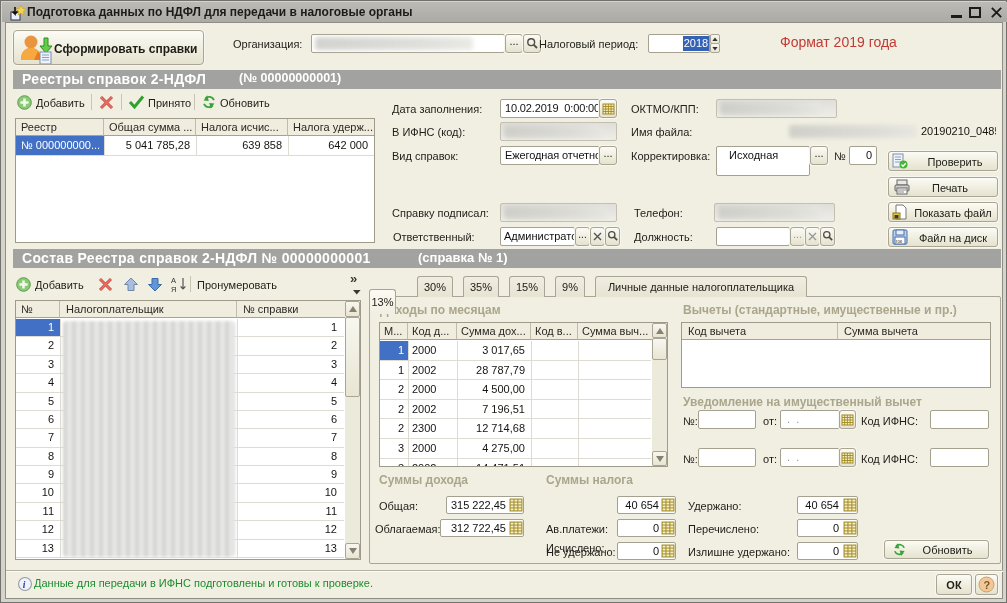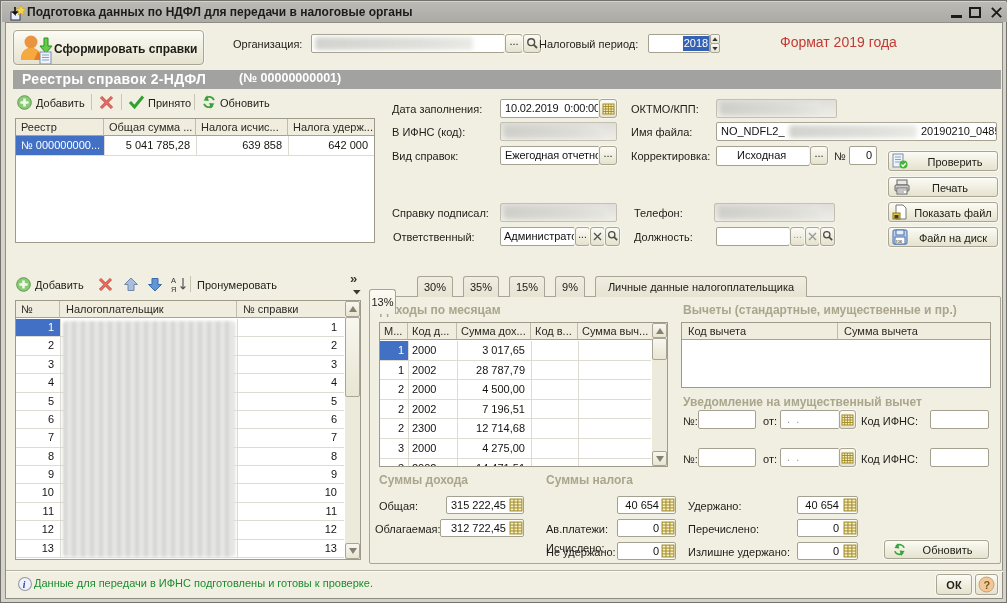--- a/index.html
+++ b/index.html
@@ -129,29 +129,28 @@
       <path d="M1 4.5h11M3.7 2v10M6.4 2v10M9.1 2v10M1 7h11M1 9.5h11" stroke="#a08a20" stroke-width=".9"></path>
     </svg>
   <div class="lbl" style="left:630px;top:102px;">ОКТМО/КПП:</div>
   <div class="inp dis" style="left:715px;top:98px;width:121px;height:19px;border-color:#c2beb0;"></div>
   <div class="blur2" style="left:719px;top:101px;width:100px;height:13px;"></div>
 
   <div class="lbl" style="left:391px;top:125px;">В ИФНС (код):</div>
   <div class="inp dis" style="left:499px;top:121px;width:117px;height:19px;border-color:#c2beb0;"></div>
   <div class="blur2" style="left:503px;top:124px;width:98px;height:13px;"></div>
   <div class="lbl" style="left:630px;top:125px;">Имя файла:</div>
-  <div class="inp" style="left:715px;top:121px;width:281px;height:19px;line-height:17px;padding-left:4px;">NO_NDFL2_</div>
   <div class="blur2" style="left:788px;top:124px;width:128px;height:13px;"></div>
   <div class="cell" style="left:920px;top:122px;width:75px;height:17px;line-height:17px;">20190210_0485</div>
 
   <div class="lbl" style="left:391px;top:149px;">Вид справок:</div>
   <div class="inp" style="left:499px;top:145px;width:100px;height:19px;line-height:17px;padding-left:4px;letter-spacing:-.1px;">Ежегодная отчетност</div>
   <div class="btn" style="left:598px;top:145px;width:18px;height:19px;line-height:13px;">...</div>
   <div class="lbl" style="left:630px;top:149px;">Корректировка:</div>
-  <div class="inp" style="left:715px;top:145px;width:94px;height:20px;line-height:17px;padding-left:20px;">Исходная</div>
+  <div class="inp" style="left:715px;top:145px;width:94px;height:30px;line-height:17px;padding-left:12px;">Исходная</div>
   <div class="btn" style="left:809px;top:145px;width:18px;height:19px;line-height:13px;">...</div>
   <div class="lbl" style="left:833px;top:149px;">№</div>
   <div class="inp" style="left:848px;top:145px;width:28px;height:19px;line-height:17px;text-align:right;padding-right:4px;">0</div>
 
   <div class="btn" style="left:887px;top:150px;width:110px;height:20px;line-height:20px;padding-left:24px;">Проверить</div>
   <svg style="left:891px;top:152px" width="16" height="16" viewBox="0 0 16 16">
       <rect x="1" y="1" width="10" height="13" fill="#eef3fa" stroke="#7d8db0"></rect>
       <path d="M3 4h6M3 6.5h6M3 9h6" stroke="#8aa0c8"></path>
       <circle cx="11.5" cy="11.5" r="4" fill="#45b535"></circle>
       <path d="M9.5 11.5l1.5 1.7 2.8-3" stroke="#fff" stroke-width="1.3" fill="none"></path>
@@ -202,20 +201,24 @@
   <div class="btn" style="left:804px;top:226px;width:15px;height:19px;"></div>
   <svg style="left:807px;top:231px" width="9" height="9" viewBox="0 0 9 9">
       <path d="M1 1l7 7M8 1L1 8" stroke="#999" stroke-width="1.4"></path>
     </svg>
   <div class="btn" style="left:819px;top:226px;width:15px;height:19px;"></div>
   <svg style="left:821px;top:229px" width="12" height="12" viewBox="0 0 13 13">
       <circle cx="5.2" cy="5.2" r="3.4" fill="none" stroke="#4c4c44" stroke-width="1.4"></circle>
       <path d="M7.8 7.8l3.2 3.2" stroke="#4c4c44" stroke-width="1.8"></path>
     </svg>
 
+  <div class="ghdr" style="top:248px;">
+      <span style="left:9px">Состав Реестра справок 2-НДФЛ № 00000000001</span>
+      <span style="left:405px;font-size:13px;letter-spacing:0">(справка № 1)</span>
+    </div>
 
   <svg style="left:15px;top:276px" width="15" height="15" viewBox="0 0 15 15">
       <circle cx="7.5" cy="7.5" r="6.8" fill="#8cc878" stroke="#58a048" stroke-width="1"></circle>
       <path d="M7.5 3.4v8.2M3.4 7.5h8.2" stroke="#eefbe8" stroke-width="2.6"></path>
     </svg>
   <div class="lbl" style="left:34px;top:278px;">Добавить</div>
   <svg style="left:97px;top:276px" width="15" height="15" viewBox="0 0 15 15">
       <path d="M2 2l11 11M13 2L2 13" stroke="#cf4d43" stroke-width="3"></path>
       <path d="M2 2l11 11M13 2L2 13" stroke="#e2766c" stroke-width="1.2"></path>
     </svg>

